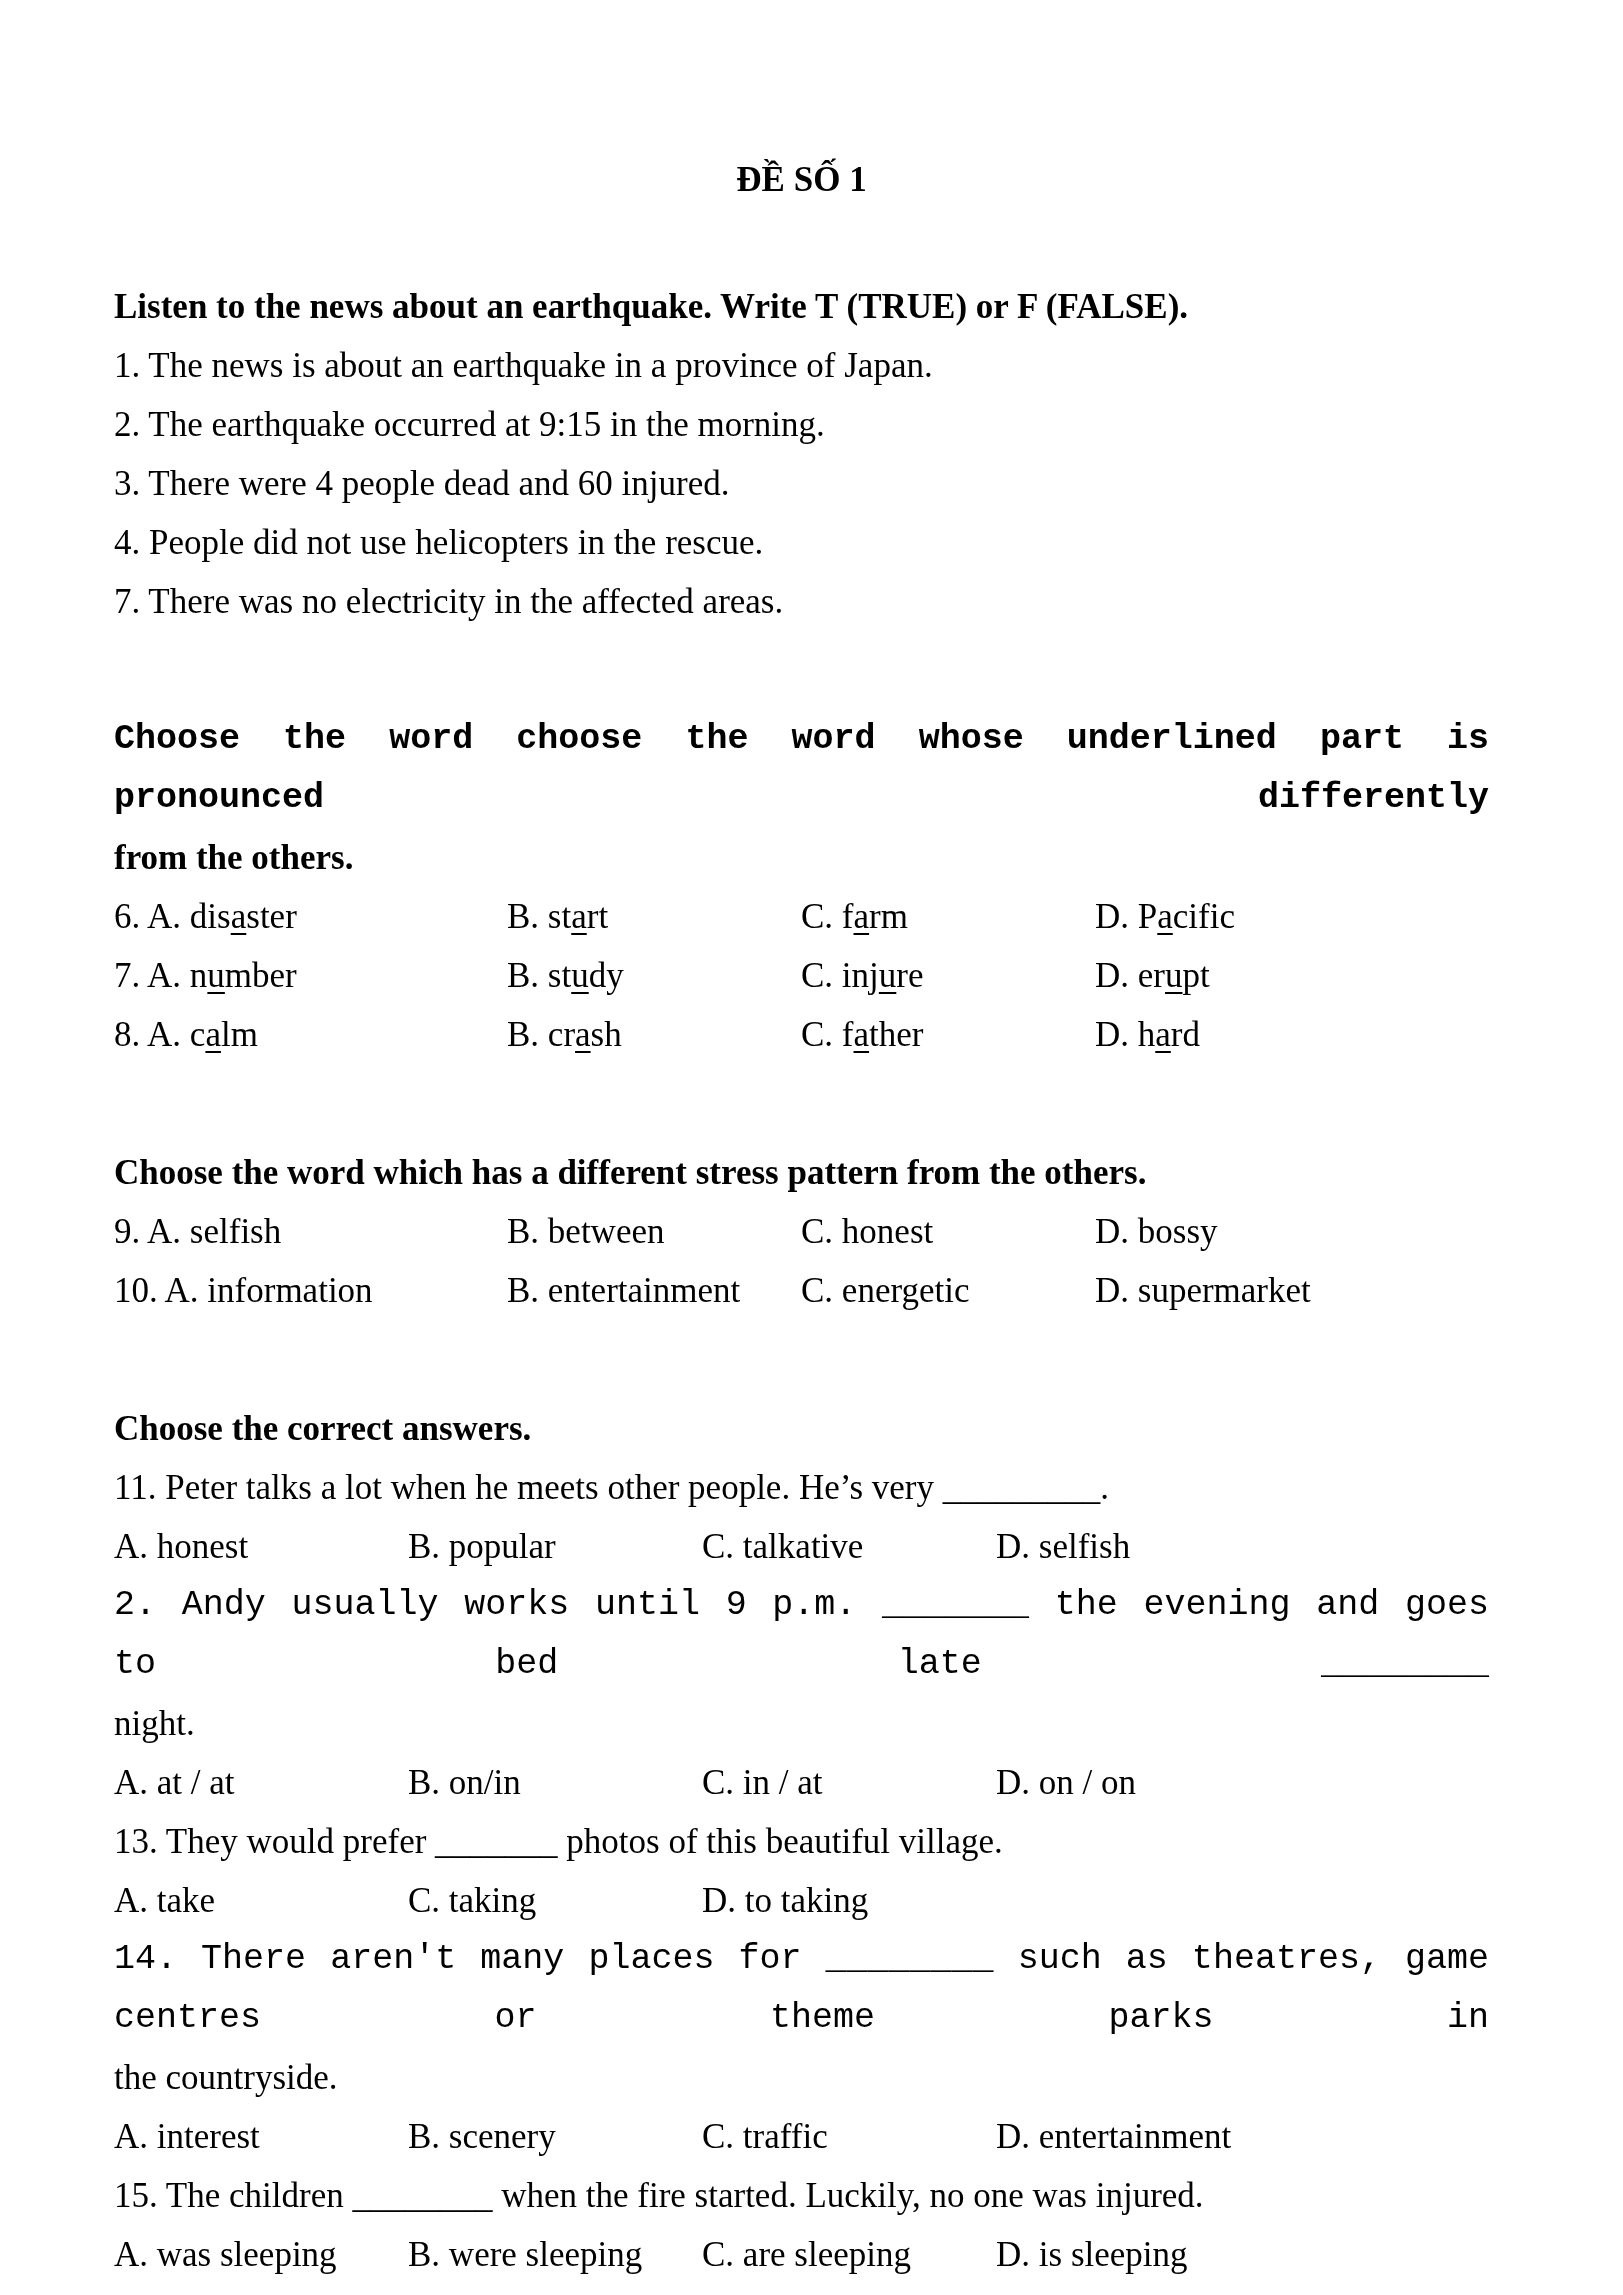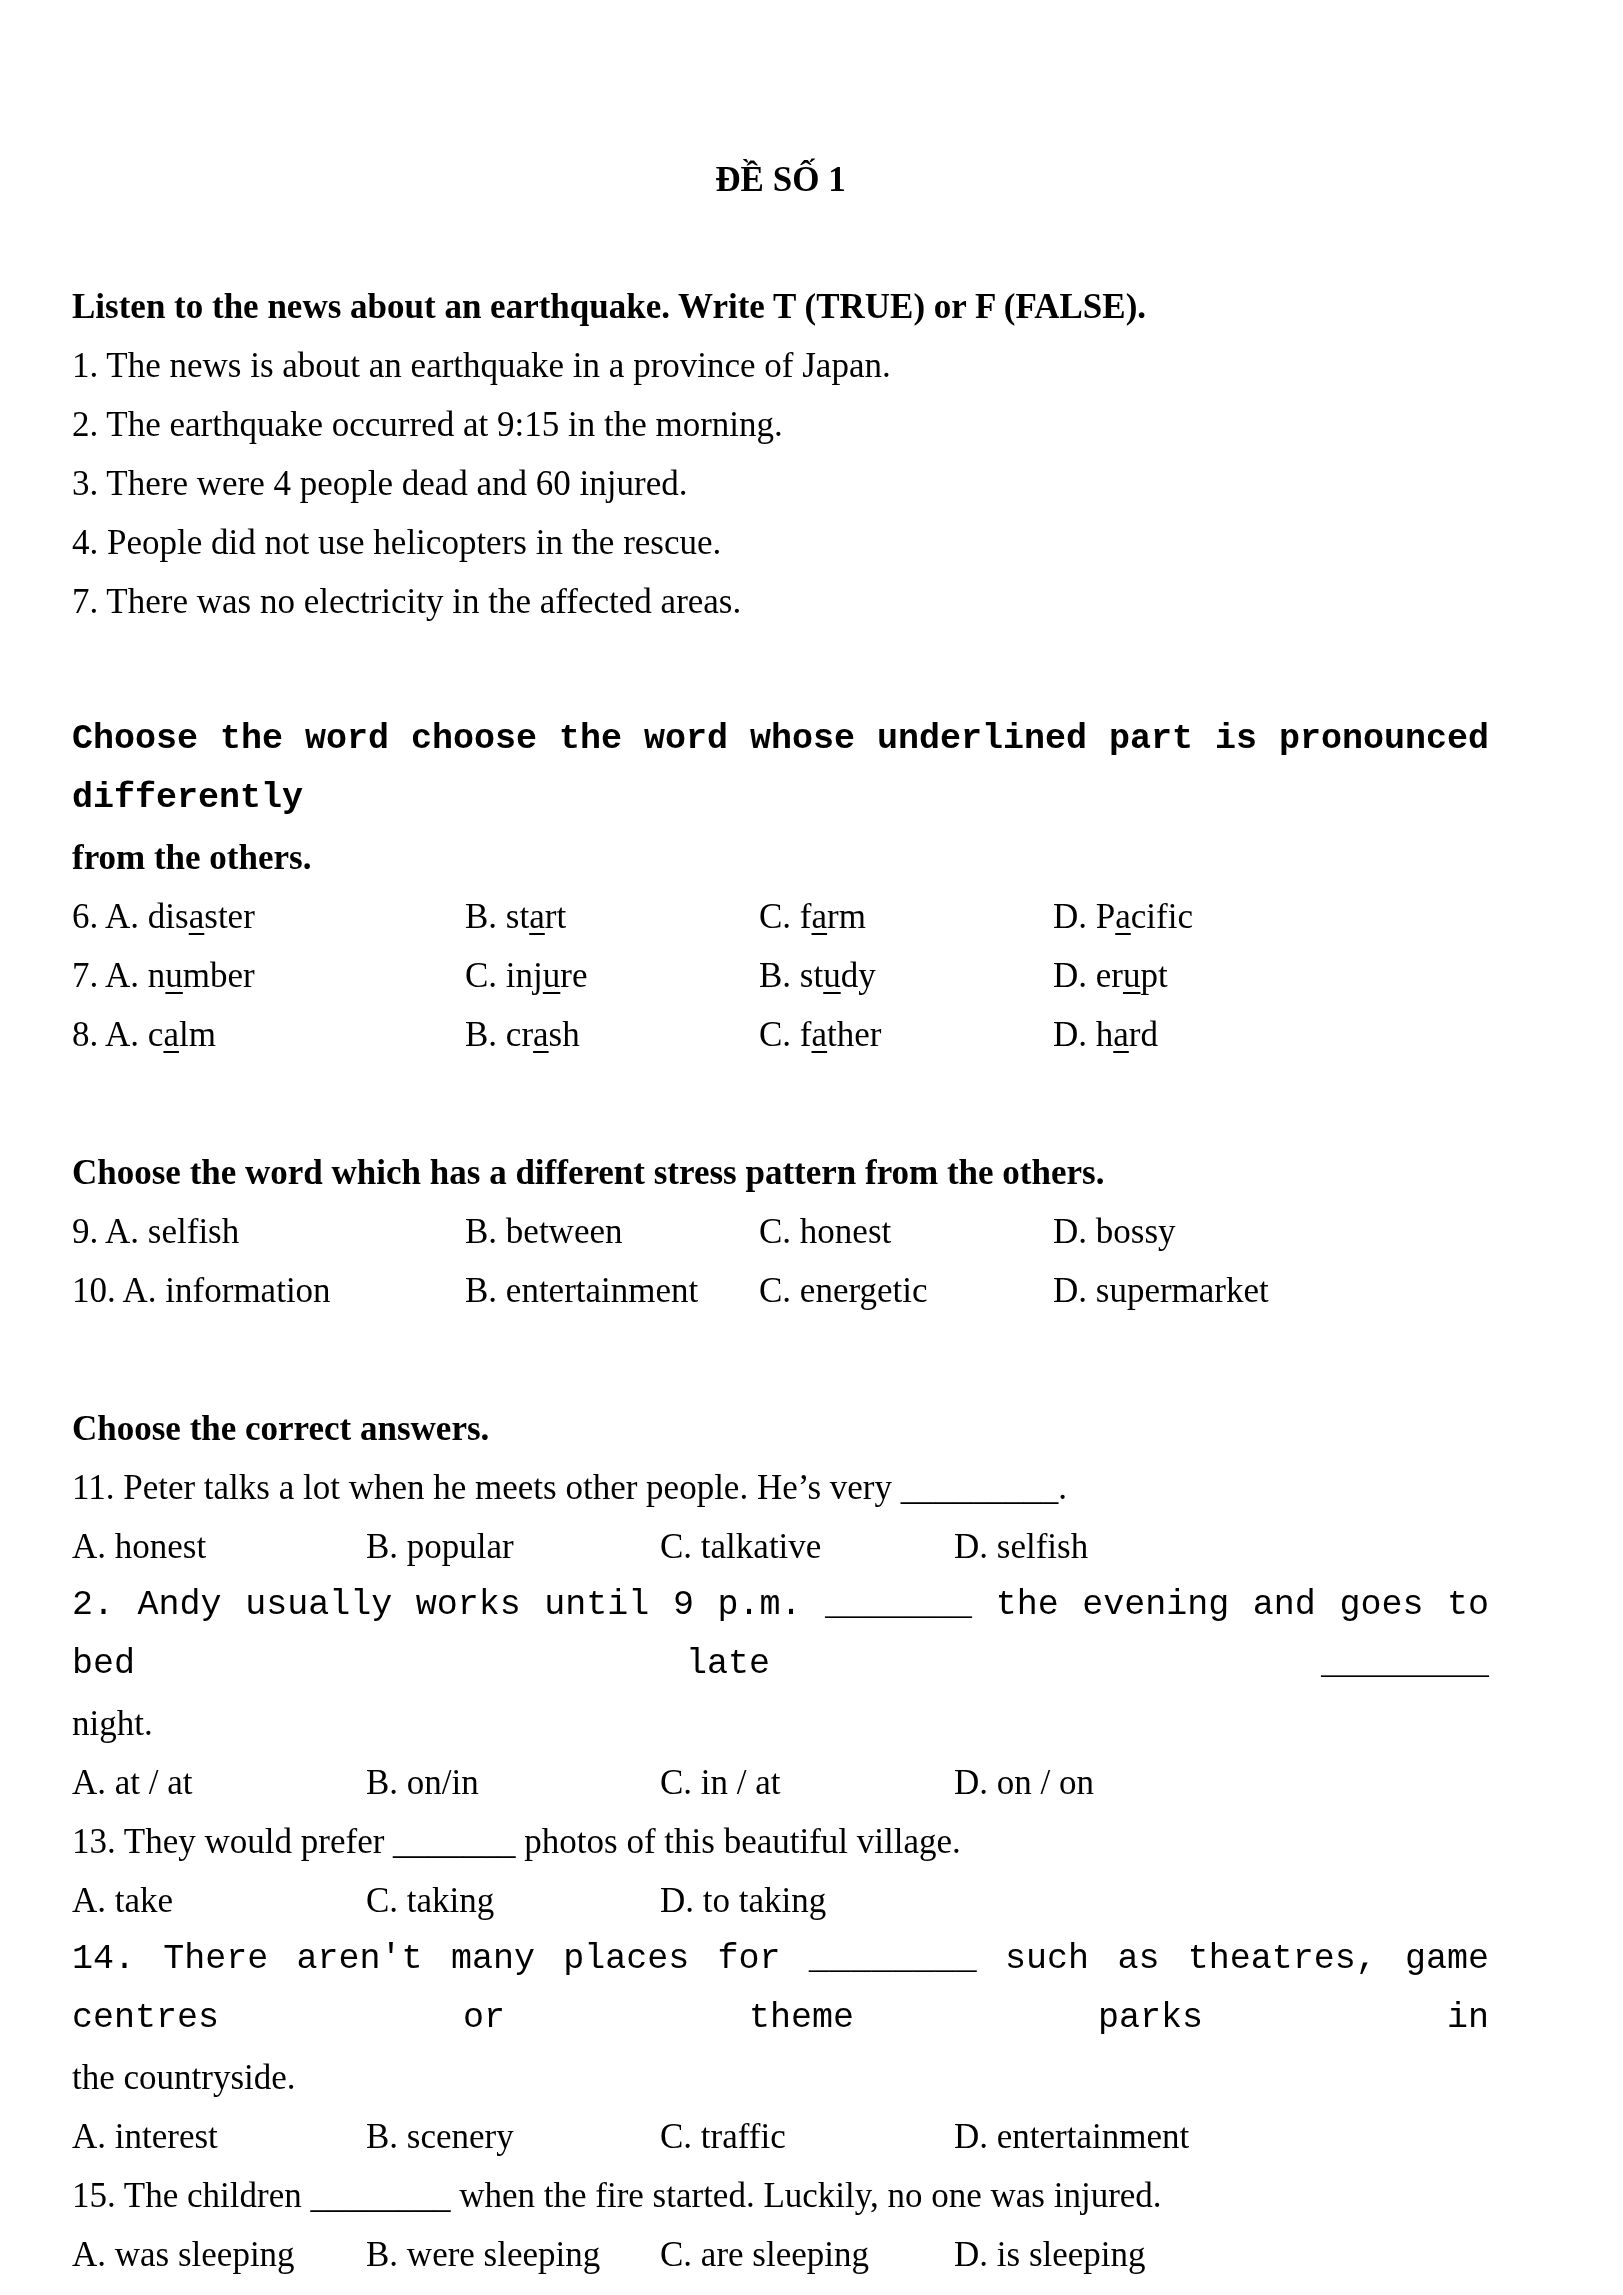--- a/index.html
+++ b/index.html
@@ -3,21 +3,21 @@
 <meta charset="utf-8">
 <style>
   html, body { margin: 0; padding: 0; }
   body {
     width: 1623px; height: 2295px;
     background: #ffffff; color: #000000;
     font-family: "Liberation Serif", "DejaVu Serif", serif;
     font-size: 35px; line-height: 59px;
     overflow: hidden;
   }
-  .page { padding: 150px 134px 0 72px; }
+  .page { padding: 150px 134px 0 114px; }
   .title { font-weight: bold; text-align: center; }
   .sec-heading { font-weight: bold; }
   .gap-title { margin-top: 68px; }
   .gap-section { margin-top: 79px; }
   .jline { text-align: justify; text-align-last: justify; font-family: Liberation Mono, monospace; }
   .opt-row-a { display: grid; grid-template-columns: 393px 294px 294px 1fr; }
   .opt-row-b { display: grid; grid-template-columns: 294px 294px 294px 1fr; }
   .cell { white-space: nowrap; overflow: visible; }
   .u {
     text-decoration: underline;
@@ -44,22 +44,22 @@
 
   <div class="opt-row-a">
     <div class="cell"><span>6.</span> <span>A.</span> <span><span>dis</span><span class="u">a</span><span>ster</span></span></div>
     <div class="cell"><span>B.</span> <span><span>st</span><span class="u">a</span><span>rt</span></span></div>
     <div class="cell"><span>C.</span> <span><span>f</span><span class="u">a</span><span>rm</span></span></div>
     <div class="cell"><span>D.</span> <span><span>P</span><span class="u">a</span><span>cific</span></span></div>
   </div>
 
   <div class="opt-row-a">
     <div class="cell"><span>7.</span> <span>A.</span> <span><span>n</span><span class="u">u</span><span>mber</span></span></div>
+    <div class="cell"><span>B.</span> <span><span>st</span><span class="u">u</span><span>dy</span></span></div>
     <div class="cell"><span>C.</span> <span><span>inj</span><span class="u">u</span><span>re</span></span></div>
-    <div class="cell"><span>B.</span> <span><span>st</span><span class="u">u</span><span>dy</span></span></div>
     <div class="cell"><span>D.</span> <span><span>er</span><span class="u">u</span><span>pt</span></span></div>
   </div>
 
   <div class="opt-row-a">
     <div class="cell"><span>8.</span> <span>A.</span> <span><span>c</span><span class="u">a</span><span>lm</span></span></div>
     <div class="cell"><span>B.</span> <span><span>cr</span><span class="u">a</span><span>sh</span></span></div>
     <div class="cell"><span>C.</span> <span><span>f</span><span class="u">a</span><span>ther</span></span></div>
     <div class="cell"><span>D.</span> <span><span>h</span><span class="u">a</span><span>rd</span></span></div>
   </div>
 

